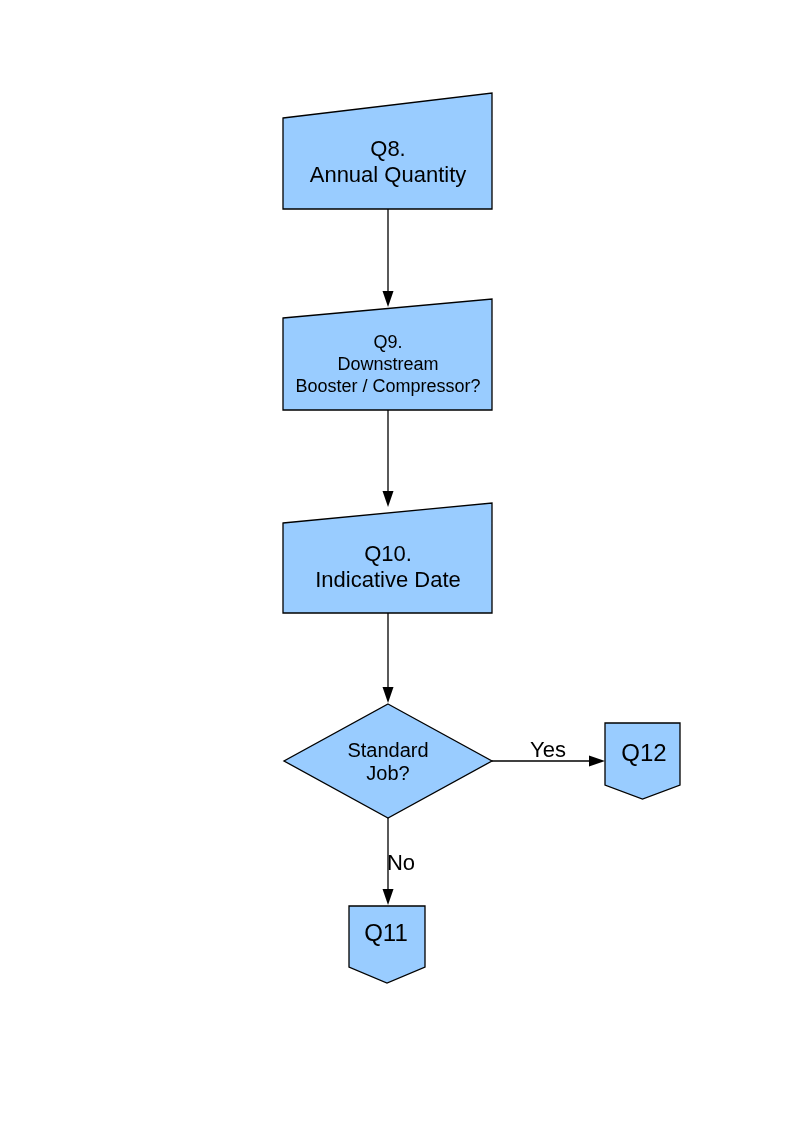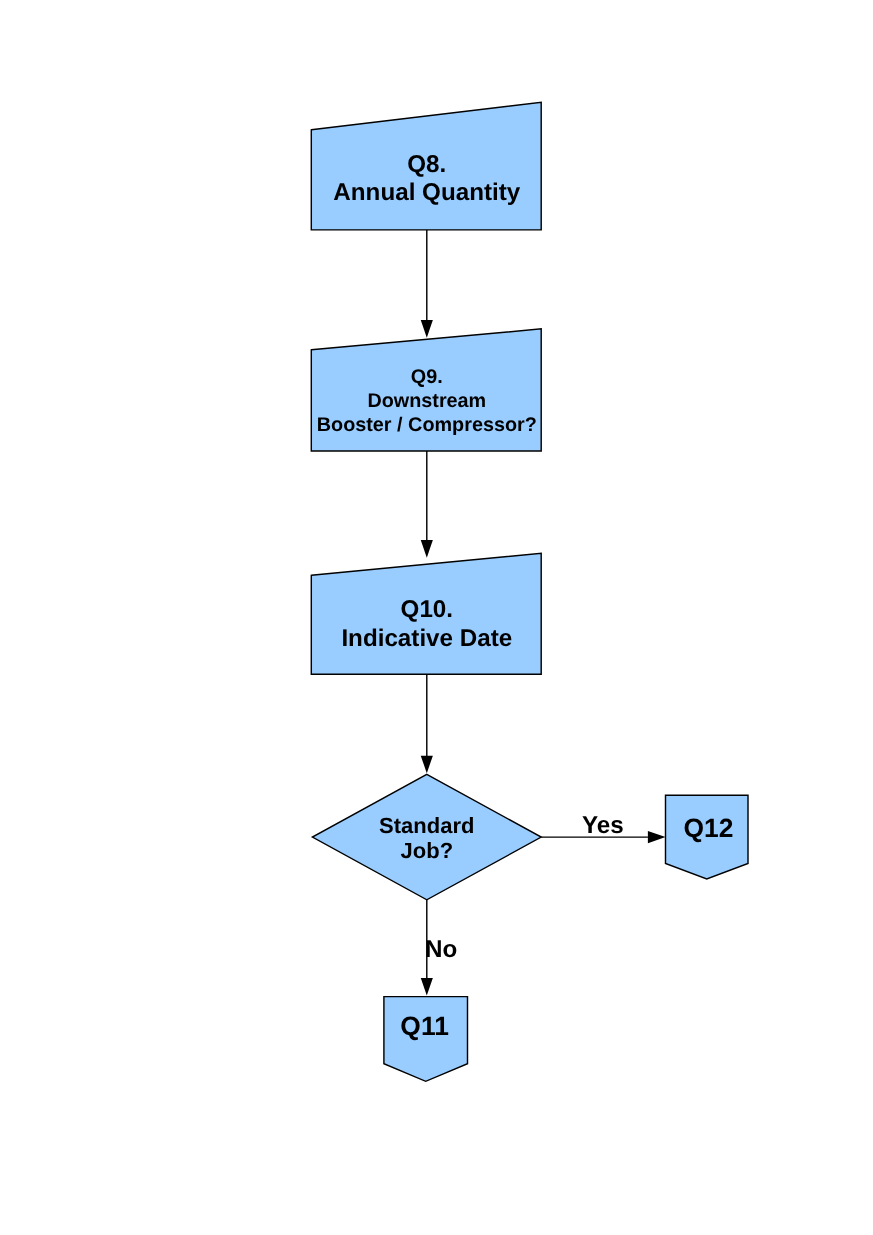--- a/index.html
+++ b/index.html
@@ -6,21 +6,20 @@
     margin: 0;
     padding: 0;
     background: #ffffff;
   }
   .page {
     position: relative;
     width: 794px;
     height: 1123px;
     background: #ffffff;
     overflow: hidden;
-    font-weight: bold;
   }
   svg text {
     font-family: "Liberation Sans", sans-serif;
     fill: #000000;
   }
   polygon.node {
     stroke: #000000;
     stroke-width: 1.3;
   }
   line.edge-line {

